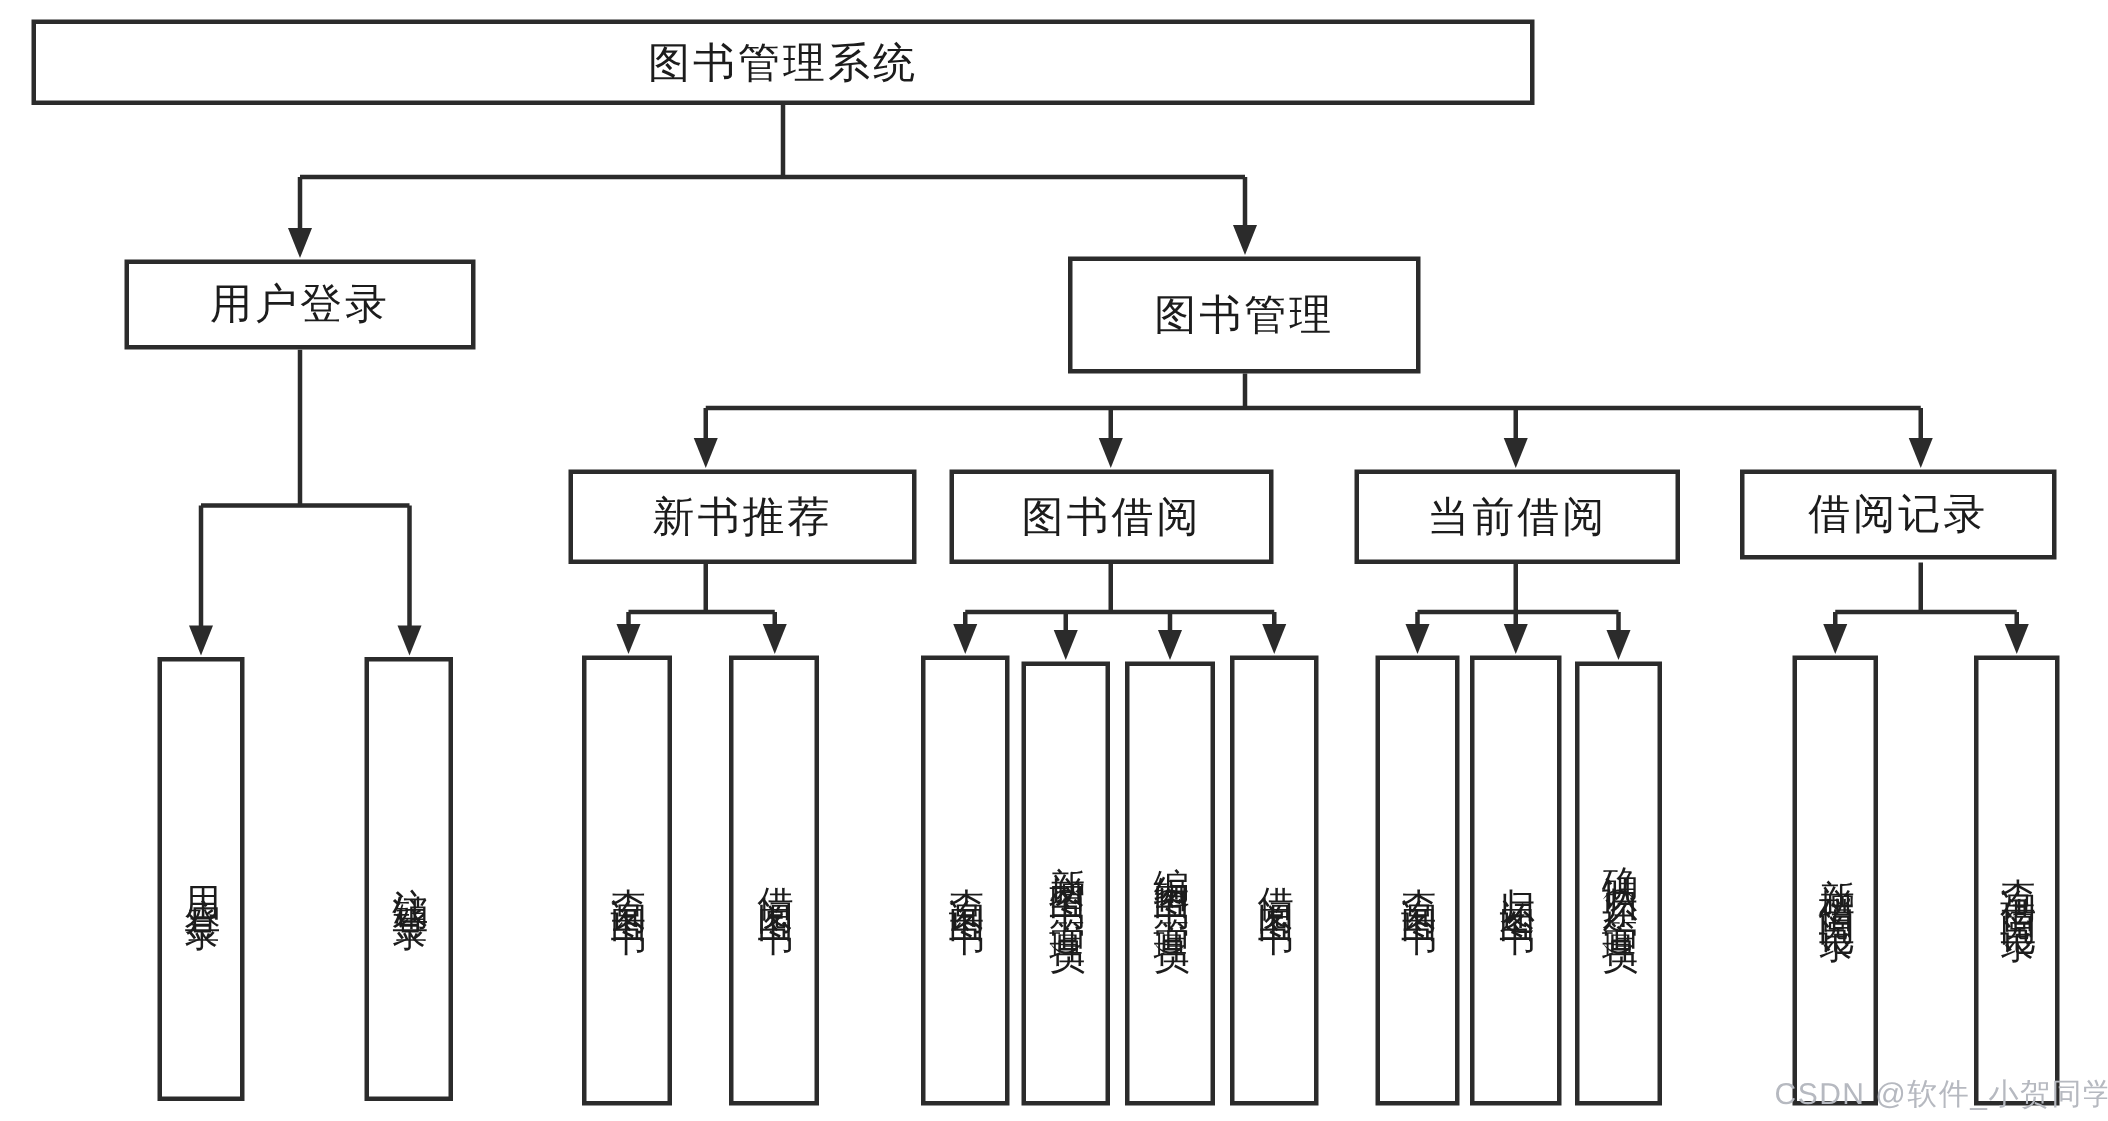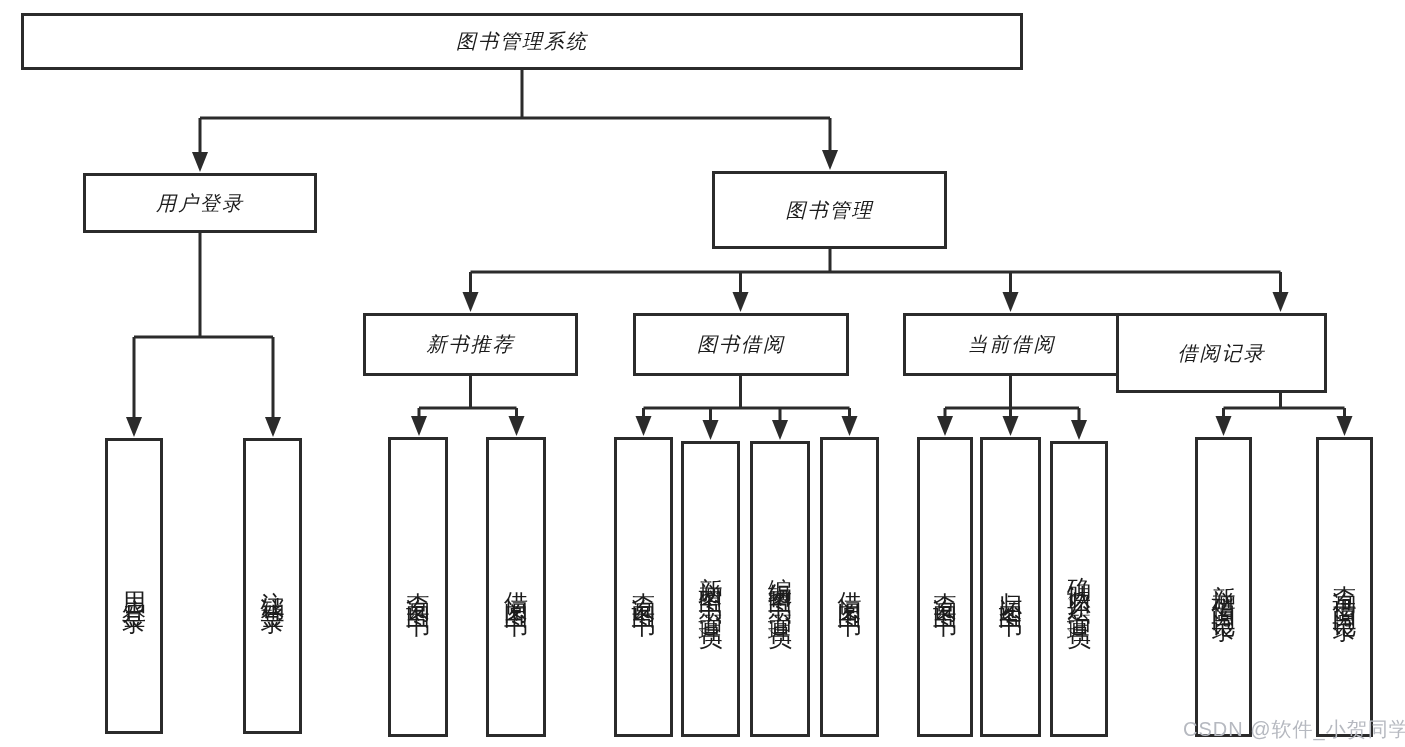--- a/index.html
+++ b/index.html
@@ -14,21 +14,21 @@
   .box {
     position: absolute;
     box-sizing: border-box;
     border: 3px solid #2b2b2b;
     background: #ffffff;
     display: flex;
     align-items: center;
     justify-content: center;
     color: #1c1c1c;
   }
-  .hbox { font-size: 20px; letter-spacing: 2px; font-style: italic; }
+  .hbox { font-size: 28px; letter-spacing: 2px; }
   .vbox { font-size: 24px; }
   .vlabel {
     writing-mode: vertical-lr;
     text-orientation: mixed;
     letter-spacing: 7px;
     line-height: 1;
     white-space: nowrap;
   }
   .svglayer {
     position: absolute;
@@ -89,30 +89,30 @@
     <span>图书管理系统</span>
   </div>
 
   <div class="box hbox" style="left:83px; top:173px; width:234px; height:60px;">
     <span>用户登录</span>
   </div>
   <div class="box hbox" style="left:712px; top:171px; width:235px; height:78px;">
     <span>图书管理</span>
   </div>
 
-  <div class="box hbox" style="left:363px; top:313px; width:215px; height:63px;">
+  <div class="box hbox" style="left:379px; top:313px; width:232px; height:63px;">
     <span>新书推荐</span>
   </div>
   <div class="box hbox" style="left:903px; top:313px; width:217px; height:63px;">
     <span>当前借阅</span>
   </div>
   <div class="box hbox" style="left:633px; top:313px; width:216px; height:63px;">
     <span>图书借阅</span>
   </div>
-  <div class="box hbox" style="left:1116px; top:313px; width:211px; height:80px;">
+  <div class="box hbox" style="left:1160px; top:313px; width:211px; height:60px;">
     <span>借阅记录</span>
   </div>
 
   <div class="box vbox" style="left:105px; top:438px; width:58px; height:296px;">
     <span class="vlabel">用户登录</span>
   </div>
   <div class="box vbox" style="left:243px; top:438px; width:59px; height:296px;">
     <span class="vlabel">注销登录</span>
   </div>
 

